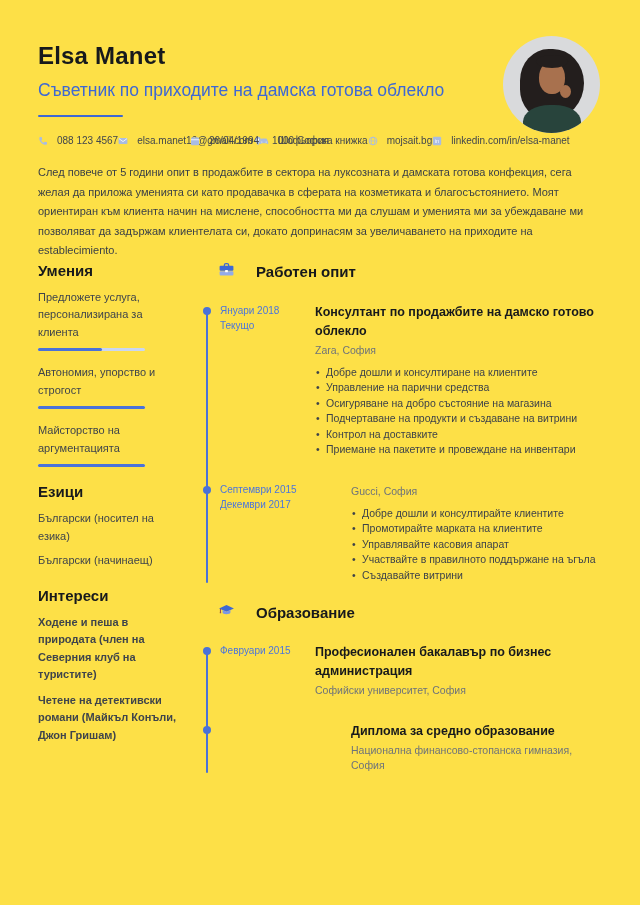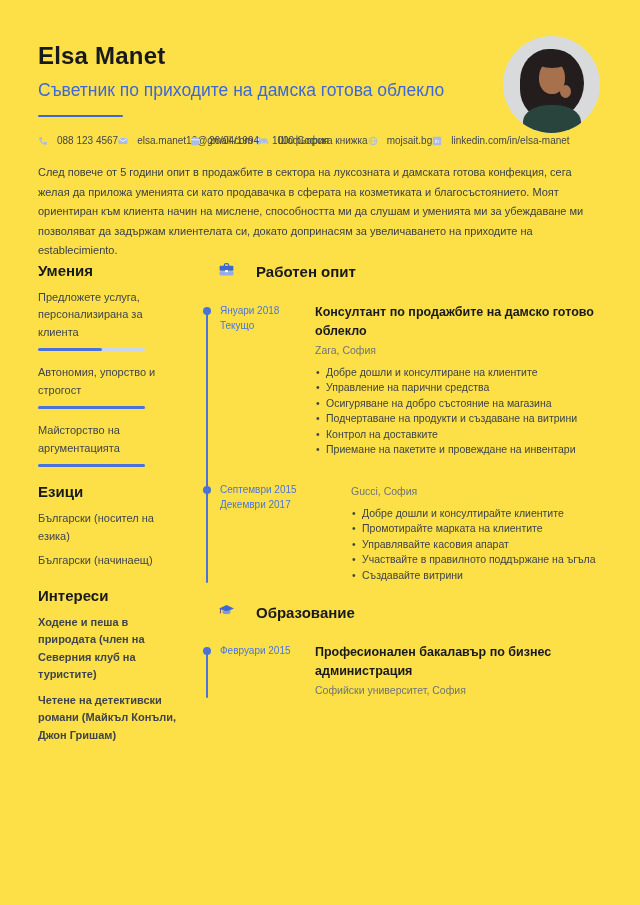--- a/index.html
+++ b/index.html
@@ -274,18 +274,27 @@
           <div class="entry">
             <div class="edates">
               <div>Февруари 2015</div>
             </div>
             <div class="ebody">
               <div class="etitle">Професионален бакалавър по бизнес администрация</div>
               <div class="esub">Софийски университет, София</div>
             </div>
           </div>
 
+          <div class="entry edu-entry2-gap">
+            <div class="edates">
+              <div></div>
+            </div>
+            <div class="ebody">
+              <div class="etitle">Диплома за средно образование</div>
+              <div class="esub">Национална финансово-стопанска гимназия, София</div>
+            </div>
+          </div>
         </div>
       </section>
 
     </main>
   </div>
 </div>
 
 </body></html>

